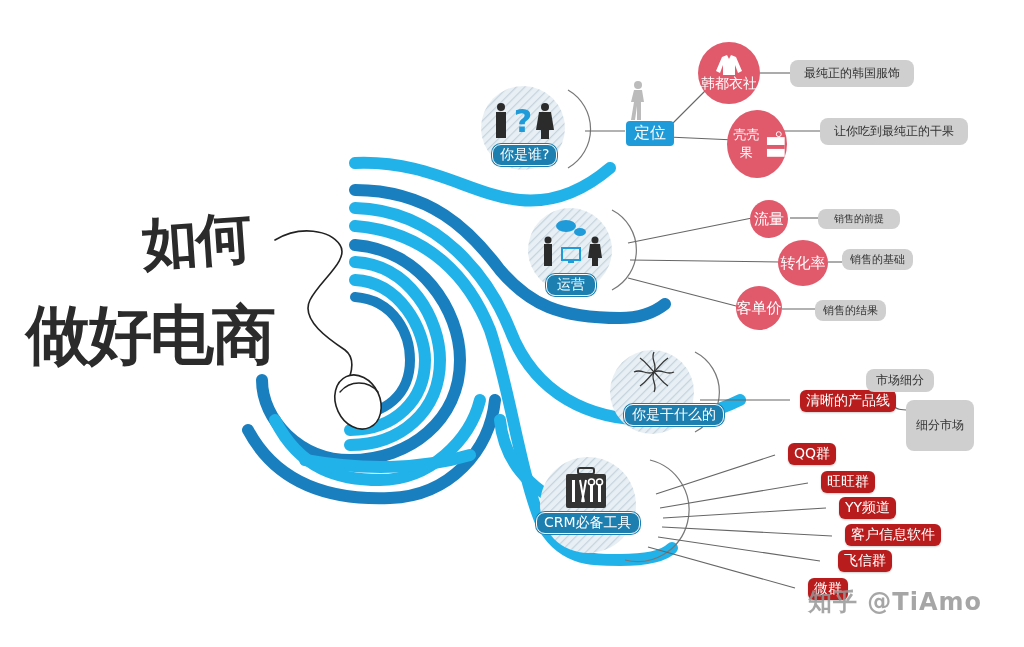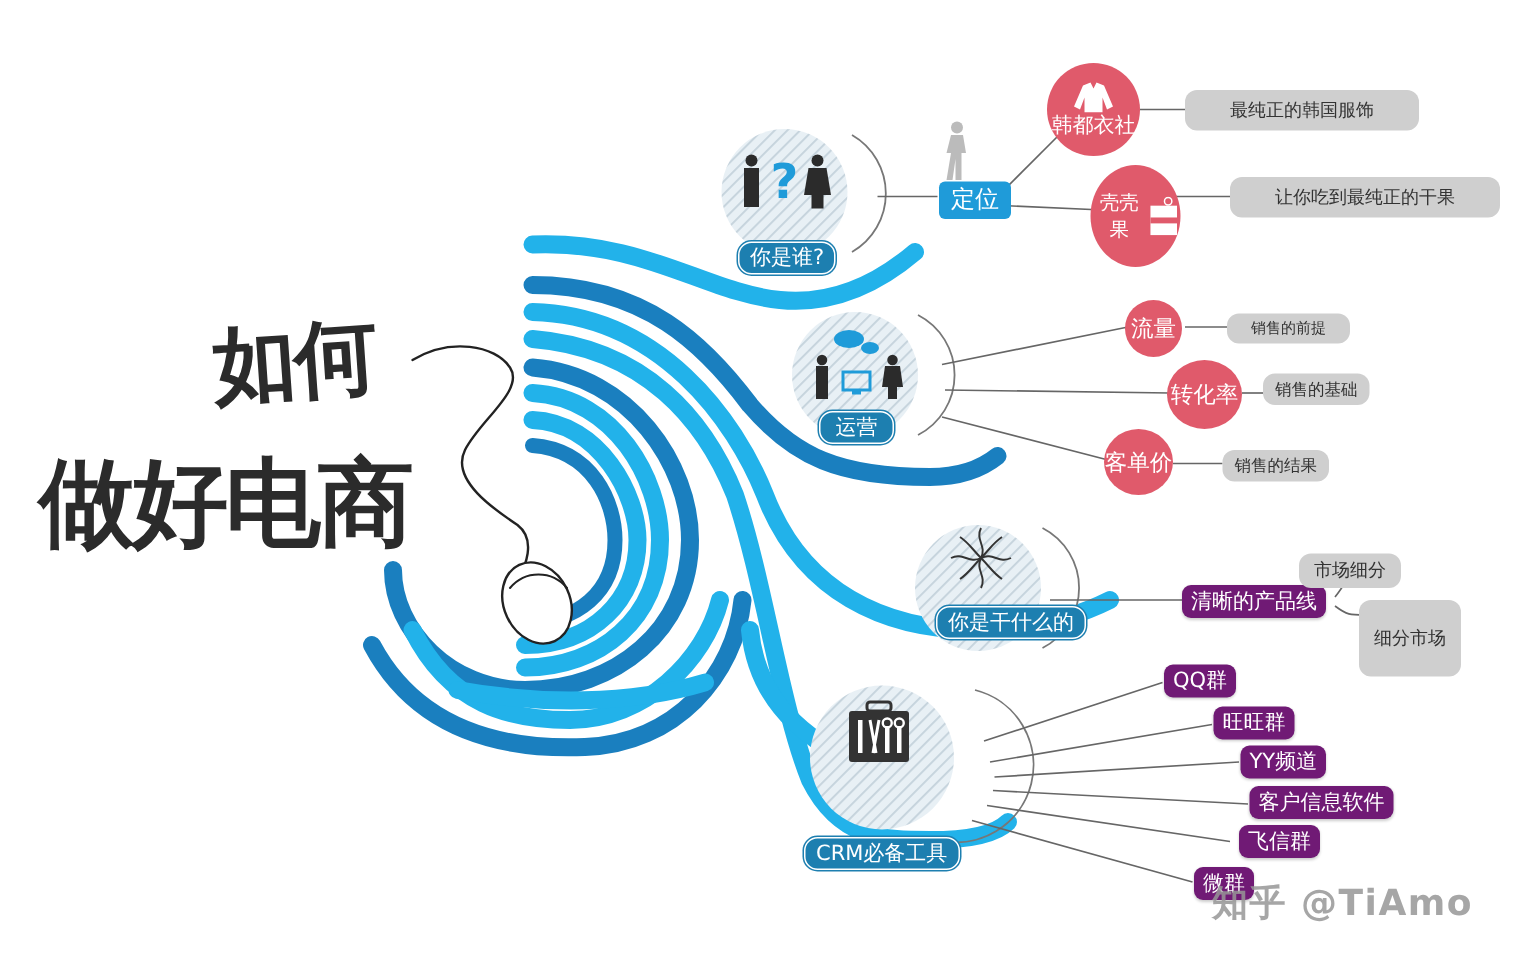--- a/index.html
+++ b/index.html
@@ -4,22 +4,22 @@
 <style>
   html, body { margin:0; padding:0; background:#ffffff; }
   body { width:1024px; height:647px; position:relative; overflow:hidden; font-family:"DejaVu Sans", sans-serif; }
   #stage { position:absolute; left:0; top:0; width:1024px; height:647px; }
   .abs { position:absolute; }
   .title-line { position:absolute; font-family:"DejaVu Sans", sans-serif; font-weight:bold; color:#2b2b2b; letter-spacing:-2px; white-space:nowrap; }
   .credits { position:absolute; left:26px; top:370px; font-size:10px; color:#333; white-space:nowrap; }
   .credits b { font-weight:bold; }
   .hub-label { position:absolute; background:#1d7fb0; color:#fff; border-radius:9px; font-size:14px; padding:1px 7px; white-space:nowrap; border:1px solid #ffffff; box-shadow:0 0 0 1px #1d7fb0; }
   .pink-circle { position:absolute; border-radius:50%; background:#e05a6b; color:#fff; display:flex; align-items:center; justify-content:center; font-size:15px; text-align:center; }
-  .pink-tag { position:absolute; background:#701a75; color:#fff; font-size:14px; padding:2px 6px; border-radius:6px; white-space:nowrap; box-shadow:0 1px 2px rgba(0,0,0,0.2); }
-  .grey-tag { position:absolute; background:#cfcfcf; color:#333; font-size:12px; padding:5px 30px; border-radius:8px; white-space:nowrap; }
+  .pink-tag { position:absolute; background:#b91c1c; color:#fff; font-size:14px; padding:2px 6px; border-radius:6px; white-space:nowrap; box-shadow:0 1px 2px rgba(0,0,0,0.2);margin-left:12px; }
+  .grey-tag { position:absolute; background:#cfcfcf; color:#333; font-size:12px; padding:5px 14px; border-radius:8px; white-space:nowrap; }
   .blue-tag { position:absolute; background:#1f9bd9; color:#fff; font-size:16px; padding:2px 8px; border-radius:4px; white-space:nowrap; }
   .watermark { position:absolute; left:808px; top:586px; font-size:24px; color:rgba(150,150,150,0.85); white-space:nowrap; letter-spacing:1px;font-weight:bold; }
 </style>
 </head>
 <body>
 
 <div id="stage">
 
   <svg class="abs" style="left:0;top:0" width="1024" height="647" viewBox="0 0 1024 647">
     <g fill="none" stroke-linecap="round">
@@ -96,21 +96,21 @@
   <div class="abs" style="left:491px;top:102px;width:64px;height:38px;">
     <svg width="64" height="38" viewBox="0 0 64 38">
       <circle cx="10" cy="5" r="4" fill="#2b2b2b"></circle>
         <rect x="5" y="10" width="10" height="26" fill="#2b2b2b"></rect>
       <text x="32" y="30" font-size="32" font-weight="bold" fill="#1f9bd9" text-anchor="middle" font-family="DejaVu Sans, sans-serif">?</text>
       <circle cx="54" cy="5" r="4" fill="#2b2b2b"></circle>
         <path d="M48,10 L60,10 L63,28 L45,28 Z" fill="#2b2b2b"></path>
         <rect x="50" y="28" width="8" height="9" fill="#2b2b2b"></rect>
     </svg>
   </div>
-  <div class="hub-label" style="left:492px;top:161px;font-size:14px;">你是谁?</div>
+  <div class="hub-label" style="left:492px;top:144px;font-size:14px;">你是谁?</div>
 
   <div class="abs" style="left:626px;top:80px;width:24px;height:40px;">
     <svg width="24" height="40" viewBox="0 0 24 40">
         <circle cx="12" cy="5" r="4" fill="#bbb"></circle>
         <path d="M8,10 L16,10 L18,22 L15,22 L15,40 L11,40 L11,26 L9,40 L5,40 L8,22 L5,22 Z" fill="#bbb"></path>
       </svg>
   </div>
   <div class="blue-tag" style="left:626px;top:121px;">定位</div>
 
   <div class="pink-circle" style="left:698px;top:42px;width:62px;height:62px;flex-direction:column;font-size:14px;">
@@ -171,21 +171,21 @@
       <rect x="14" y="2" width="16" height="6" rx="2" fill="none" stroke="#333" stroke-width="2"></rect>
       <rect x="2" y="8" width="40" height="34" rx="2" fill="#333"></rect>
       <rect x="8" y="14" width="3" height="22" fill="#fff"></rect>
       <path d="M16,14 L20,36 M22,14 L18,36" stroke="#fff" stroke-width="2"></path>
       <rect x="26" y="18" width="3" height="18" fill="#fff"></rect>
         <circle cx="27.5" cy="16" r="3" fill="none" stroke="#fff" stroke-width="1.6"></circle>
       <rect x="34" y="18" width="3" height="18" fill="#fff"></rect>
         <circle cx="35.5" cy="16" r="3" fill="none" stroke="#fff" stroke-width="1.6"></circle>
     </svg>
   </div>
-  <div class="hub-label" style="left:536px;top:512px;font-size:14px;margin-top:46px;">CRM必备工具</div>
+  <div class="hub-label" style="left:536px;top:512px;font-size:14px;">CRM必备工具</div>
 
   <div class="pink-tag" style="left:776px;top:443px;">QQ群</div>
   <div class="pink-tag" style="left:809px;top:471px;">旺旺群</div>
   <div class="pink-tag" style="left:827px;top:497px;">YY频道</div>
   <div class="pink-tag" style="left:833px;top:524px;">客户信息软件</div>
   <div class="pink-tag" style="left:826px;top:550px;">飞信群</div>
   <div class="pink-tag" style="left:796px;top:578px;">微群</div>
 
   <div class="watermark">知乎 @TiAmo</div>
 </div>

